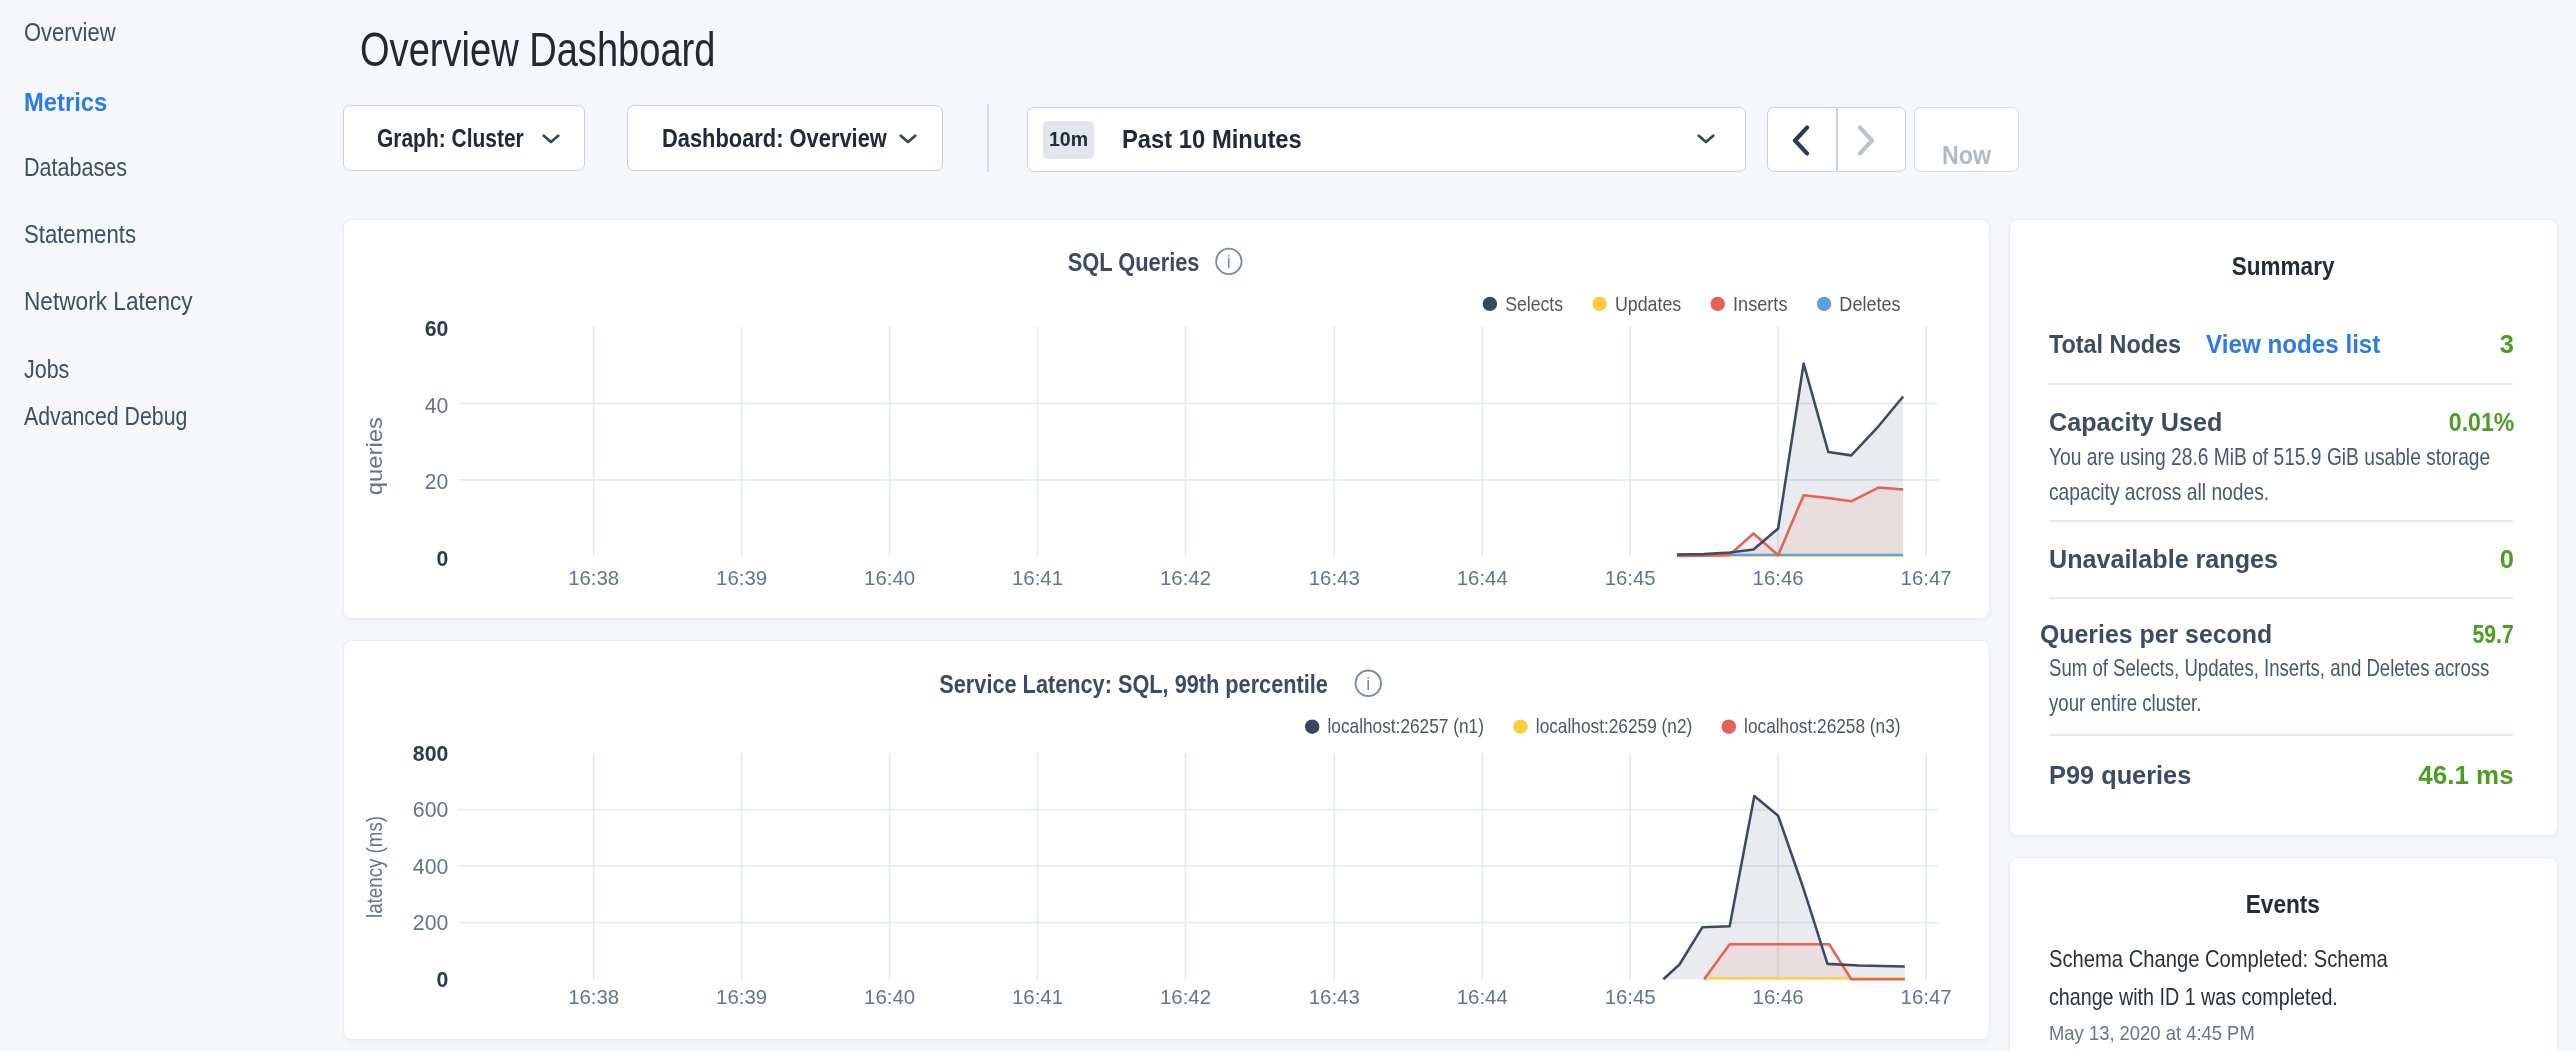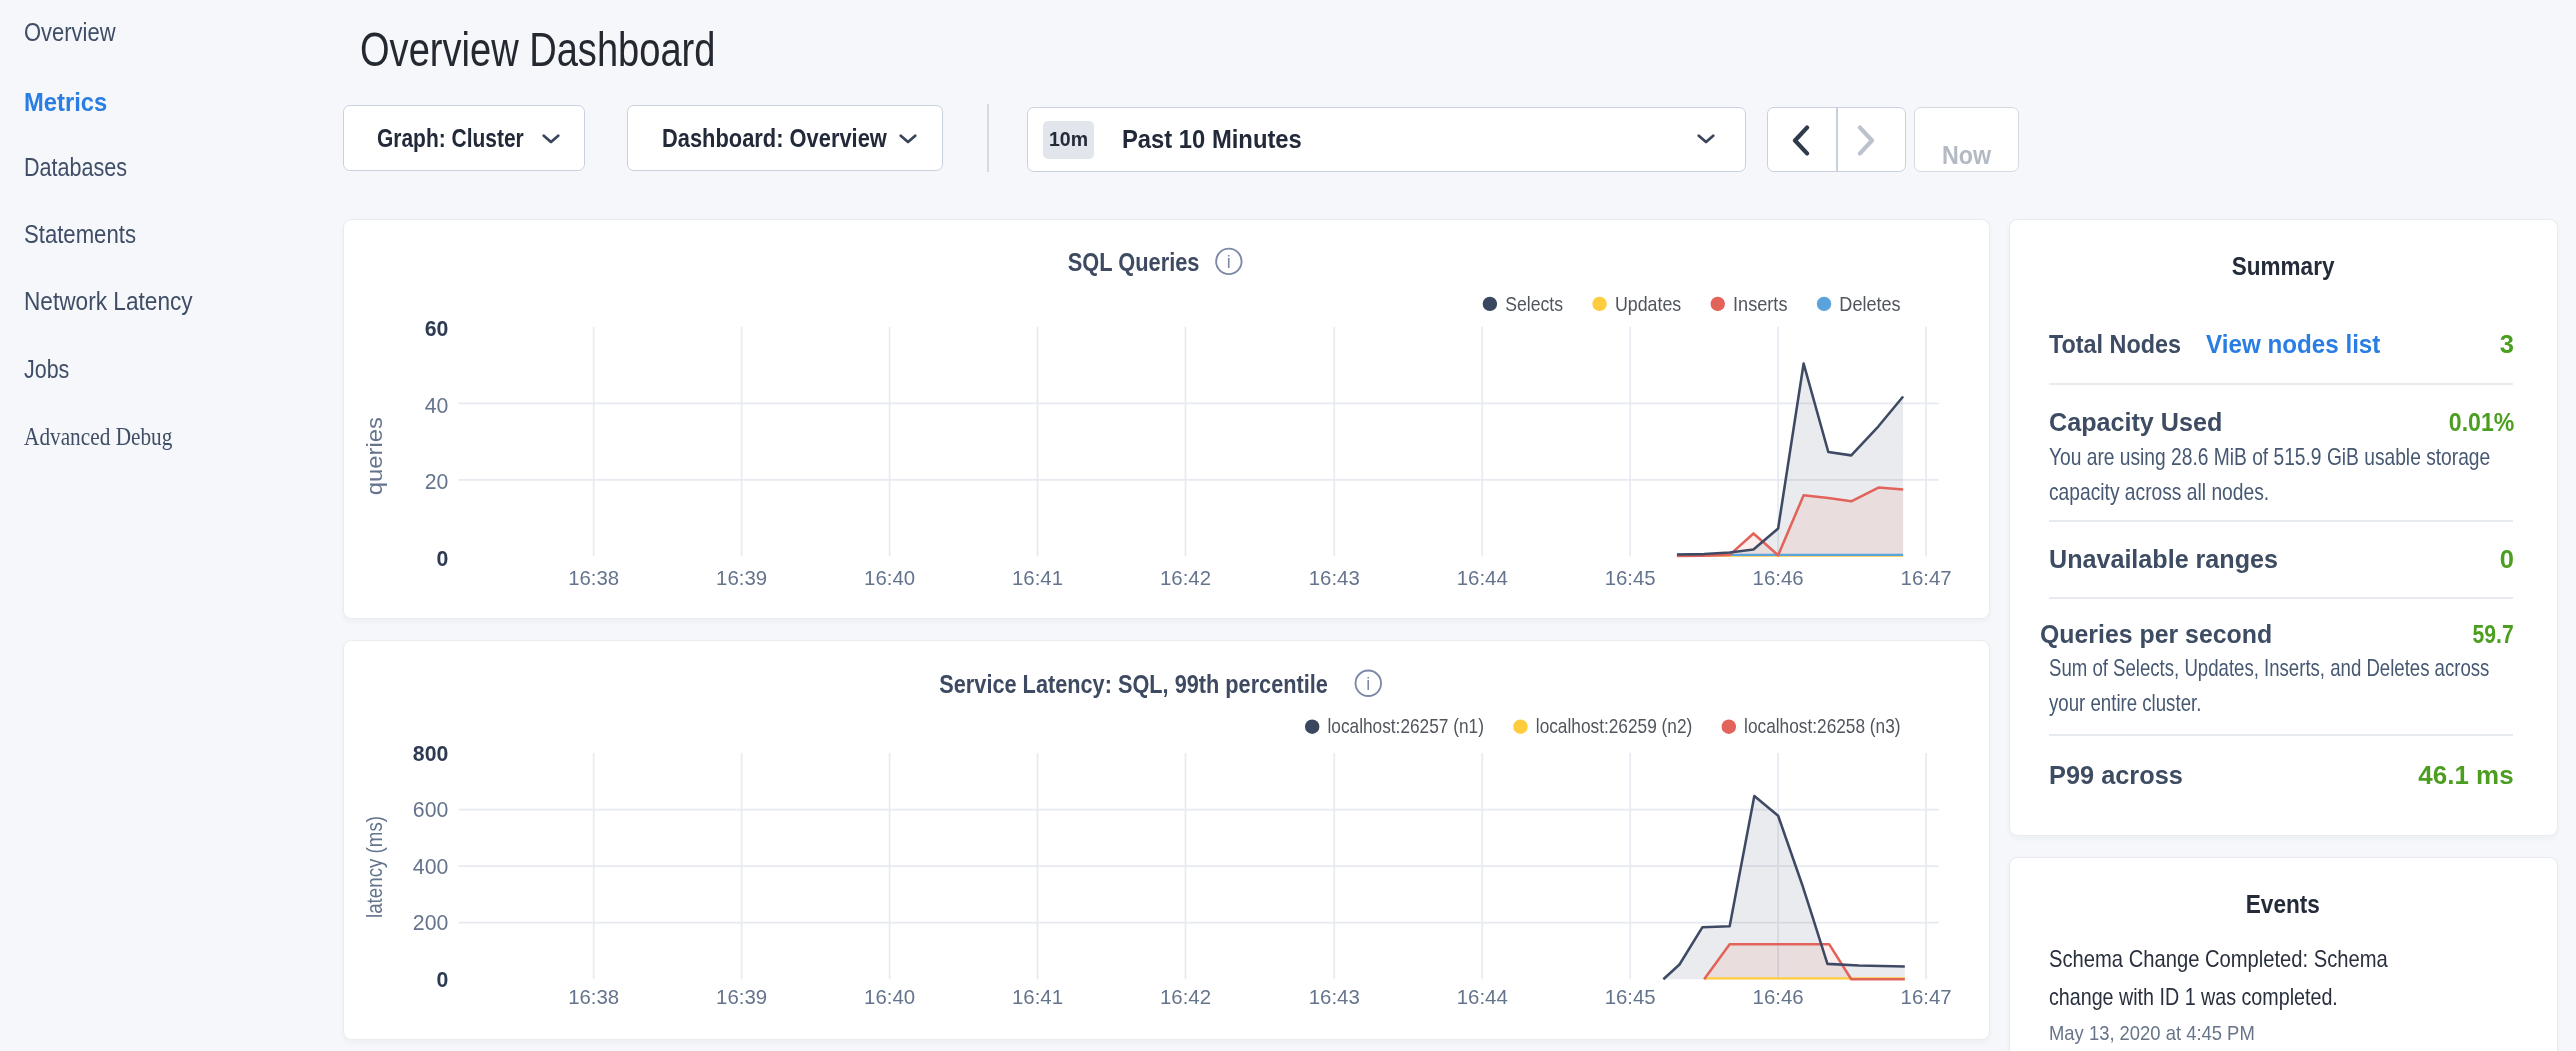--- a/index.html
+++ b/index.html
@@ -6,21 +6,21 @@
 .abs { position:absolute; }
 .card { position:absolute; background:#fff; border:1.7px solid #e8ebf0; border-radius:8.5px; box-shadow:0 2.6px 5.1px rgba(60,70,90,0.04); }
 .sep { position:absolute; left:39px; width:464px; height:1.7px; background:#e7eaee; }
 </style></head><body>
 <div class="abs" style="left:24px; top:19.6px; line-height:25.5px;"><span style="display:inline-block; font-size:25.5px; transform:scaleX(0.861); transform-origin:left bottom; color:#3f4e66; white-space:nowrap;">Overview</span></div>
 <div class="abs" style="left:24px; top:90px; line-height:25.5px;"><span style="display:inline-block; font-size:25.5px; transform:scaleX(0.933); transform-origin:left bottom; color:#2a7de2; white-space:nowrap;font-weight:bold;">Metrics</span></div>
 <div class="abs" style="left:24px; top:155px; line-height:25.5px;"><span style="display:inline-block; font-size:25.5px; transform:scaleX(0.846); transform-origin:left bottom; color:#3f4e66; white-space:nowrap;">Databases</span></div>
 <div class="abs" style="left:24px; top:222px; line-height:25.5px;"><span style="display:inline-block; font-size:25.5px; transform:scaleX(0.868); transform-origin:left bottom; color:#3f4e66; white-space:nowrap;">Statements</span></div>
 <div class="abs" style="left:24px; top:289px; line-height:25.5px;"><span style="display:inline-block; font-size:25.5px; transform:scaleX(0.888); transform-origin:left bottom; color:#3f4e66; white-space:nowrap;">Network Latency</span></div>
 <div class="abs" style="left:24px; top:357px; line-height:25.5px;"><span style="display:inline-block; font-size:25.5px; transform:scaleX(0.841); transform-origin:left bottom; color:#3f4e66; white-space:nowrap;">Jobs</span></div>
-<div class="abs" style="left:24px; top:424px; line-height:25.5px;font-family:Liberation Serif, serif;"><span style="display:inline-block; font-size:25.5px; transform:scaleX(0.835); transform-origin:left bottom; color:#3f4e66; white-space:nowrap;">Advanced Debug</span></div>
+<div class="abs" style="left:24px; top:404px; line-height:25.5px;"><span style="display:inline-block; font-size:25.5px; transform:scaleX(0.835); transform-origin:left bottom; color:#3f4e66; white-space:nowrap;">Advanced Debug</span></div>
 <div class="abs" style="left:360px; top:26px; line-height:48px;"><span style="display:inline-block; font-size:48px; transform:scaleX(0.793); transform-origin:left bottom; color:#242931; white-space:nowrap;">Overview Dashboard</span></div>
 <div class="abs" style="left:343px; top:105px; width:242px; height:66px; background:#fff; border:1.7px solid #c8d0de; border-radius:6.8px;"></div>
 <div class="abs" style="left:377px; top:125px; line-height:26px;"><span style="display:inline-block; font-size:26px; transform:scaleX(0.806); transform-origin:left bottom; color:#222938; white-space:nowrap;font-weight:bold;">Graph: Cluster</span></div>
 <svg class="abs" style="left:542px; top:134px;" width="18" height="10.2" viewBox="0 0 21 12">
     <polyline points="2,2 10.5,9.5 19,2" fill="none" stroke="#39455a" stroke-width="3.2" stroke-linecap="round" stroke-linejoin="round"></polyline>
   </svg>
 <div class="abs" style="left:627px; top:105px; width:316px; height:66px; background:#fff; border:1.7px solid #c8d0de; border-radius:6.8px;"></div>
 <div class="abs" style="left:662px; top:125px; line-height:26px;"><span style="display:inline-block; font-size:26px; transform:scaleX(0.841); transform-origin:left bottom; color:#222938; white-space:nowrap;font-weight:bold;">Dashboard: Overview</span></div>
 <svg class="abs" style="left:899px; top:134px;" width="18" height="10.2" viewBox="0 0 21 12">
     <polyline points="2,2 10.5,9.5 19,2" fill="none" stroke="#39455a" stroke-width="3.2" stroke-linecap="round" stroke-linejoin="round"></polyline>
@@ -141,21 +141,21 @@
 <div class="card" style="left:2009px; top:219px; width:549px; height:617px;">
 <div class="abs" style="top:34px; width:546px; text-align:center; line-height:25.5px;"><span style="display:inline-block; font-size:25.5px; transform:scaleX(0.883); transform-origin:center bottom; color:#242c3a; white-space:nowrap;font-weight:bold;">Summary</span></div>
 <div class="abs" style="left:39px; top:112px; line-height:25.5px;"><span style="display:inline-block; font-size:25.5px; transform:scaleX(0.917); transform-origin:left bottom; color:#3d4c63; white-space:nowrap;font-weight:bold;">Total Nodes</span></div>
 <div class="abs" style="right:43px; top:112px; line-height:25.5px;"><span style="display:inline-block; font-size:25.5px; transform:scaleX(1.000); transform-origin:right bottom; color:#4c9e21; white-space:nowrap;font-weight:bold;">3</span></div>
 <div class="abs" style="left:39px; top:190px; line-height:25.5px;text-align:center;"><span style="display:inline-block; font-size:25.5px; transform:scaleX(0.986); transform-origin:left bottom; color:#3d4c63; white-space:nowrap;font-weight:bold;">Capacity Used</span></div>
 <div class="abs" style="right:43px; top:190px; line-height:25.5px;"><span style="display:inline-block; font-size:25.5px; transform:scaleX(0.906); transform-origin:right bottom; color:#4c9e21; white-space:nowrap;font-weight:bold;">0.01%</span></div>
 <div class="abs" style="left:39px; top:327px; line-height:25.5px;"><span style="display:inline-block; font-size:25.5px; transform:scaleX(0.985); transform-origin:left bottom; color:#3d4c63; white-space:nowrap;font-weight:bold;">Unavailable ranges</span></div>
 <div class="abs" style="right:43px; top:327px; line-height:25.5px;"><span style="display:inline-block; font-size:25.5px; transform:scaleX(1.000); transform-origin:right bottom; color:#4c9e21; white-space:nowrap;font-weight:bold;">0</span></div>
 <div class="abs" style="left:30px; top:402px; line-height:25.5px;"><span style="display:inline-block; font-size:25.5px; transform:scaleX(0.975); transform-origin:left bottom; color:#3d4c63; white-space:nowrap;font-weight:bold;">Queries per second</span></div>
 <div class="abs" style="right:43px; top:402px; line-height:25.5px;"><span style="display:inline-block; font-size:25.5px; transform:scaleX(0.828); transform-origin:right bottom; color:#4c9e21; white-space:nowrap;font-weight:bold;">59.7</span></div>
-<div class="abs" style="left:39px; top:543px; line-height:25.5px;"><span style="display:inline-block; font-size:25.5px; transform:scaleX(0.994); transform-origin:left bottom; color:#3d4c63; white-space:nowrap;font-weight:bold;">P99 across</span></div>
+<div class="abs" style="left:39px; top:543px; line-height:25.5px;"><span style="display:inline-block; font-size:25.5px; transform:scaleX(0.994); transform-origin:left bottom; color:#3d4c63; white-space:nowrap;font-weight:bold;">P99 queries</span></div>
 <div class="abs" style="right:43px; top:543px; line-height:25.5px;"><span style="display:inline-block; font-size:25.5px; transform:scaleX(1.018); transform-origin:right bottom; color:#4c9e21; white-space:nowrap;font-weight:bold;">46.1 ms</span></div>
 <div class="abs" style="left:196px; top:112px; line-height:25.5px;"><span style="display:inline-block; font-size:25.5px; transform:scaleX(0.949); transform-origin:left bottom; color:#2a7de2; white-space:nowrap;font-weight:bold;">View nodes list</span></div>
 <div class="sep" style="top:163px;"></div>
 <div class="sep" style="top:300px;"></div>
 <div class="sep" style="top:377px;"></div>
 <div class="sep" style="top:514px;"></div>
 <div class="abs" style="left:39px; top:221px; line-height:31px;"><span style="display:inline-block; font-size:24px; transform:scaleX(0.800); transform-origin:left bottom; color:#475872; white-space:nowrap;">You are using 28.6 MiB of 515.9 GiB usable storage</span><br><span style="display:inline-block; font-size:24px; transform:scaleX(0.801); transform-origin:left bottom; color:#475872; white-space:nowrap;">capacity across all nodes.</span></div>
 <div class="abs" style="left:39px; top:432px; line-height:31px;"><span style="display:inline-block; font-size:24px; transform:scaleX(0.775); transform-origin:left bottom; color:#475872; white-space:nowrap;">Sum of Selects, Updates, Inserts, and Deletes across</span><br><span style="display:inline-block; font-size:24px; transform:scaleX(0.777); transform-origin:left bottom; color:#475872; white-space:nowrap;">your entire cluster.</span></div>
 </div>
 <div class="card" style="left:2009px; top:857px; width:549px; height:221px;">

